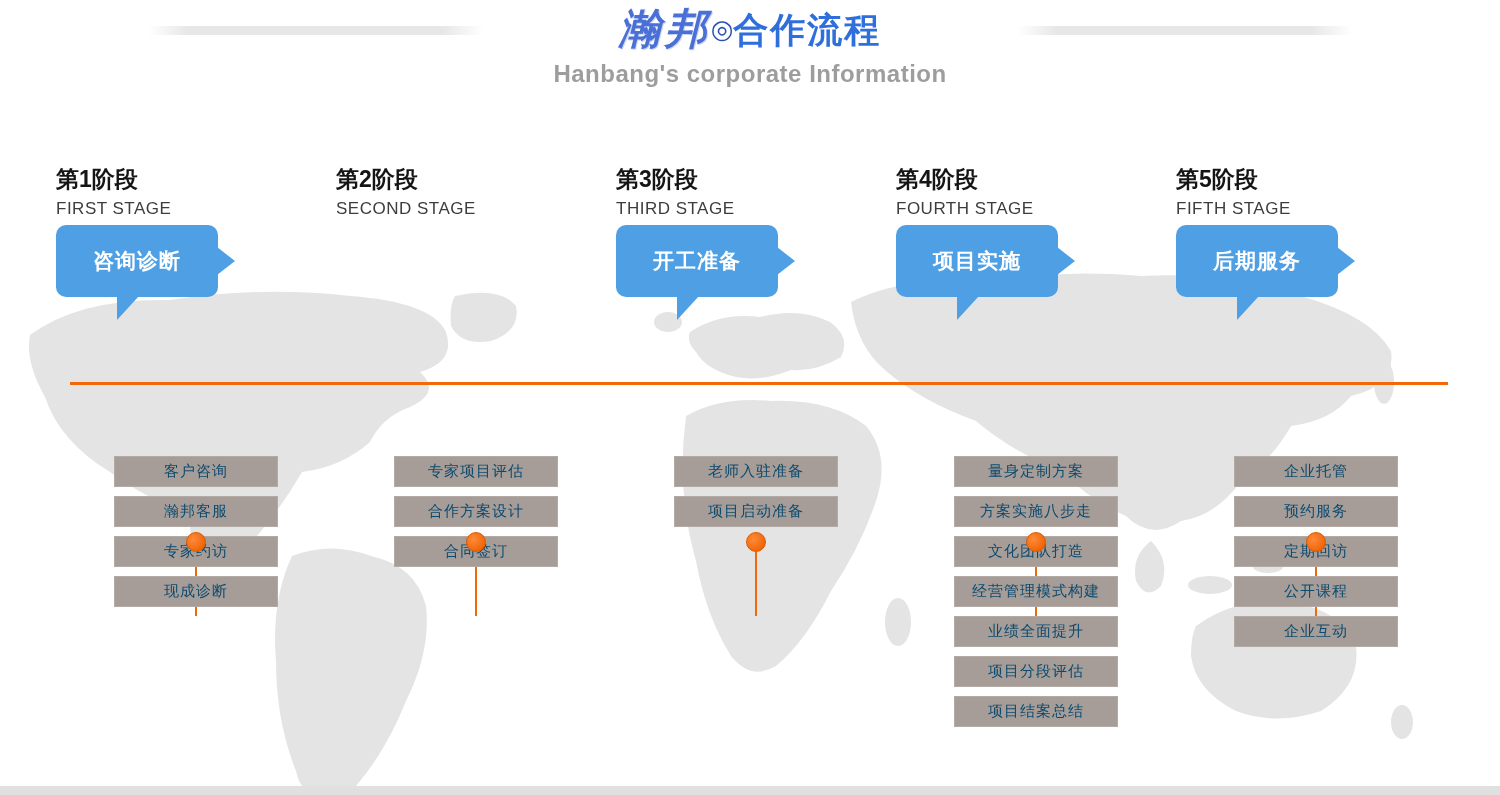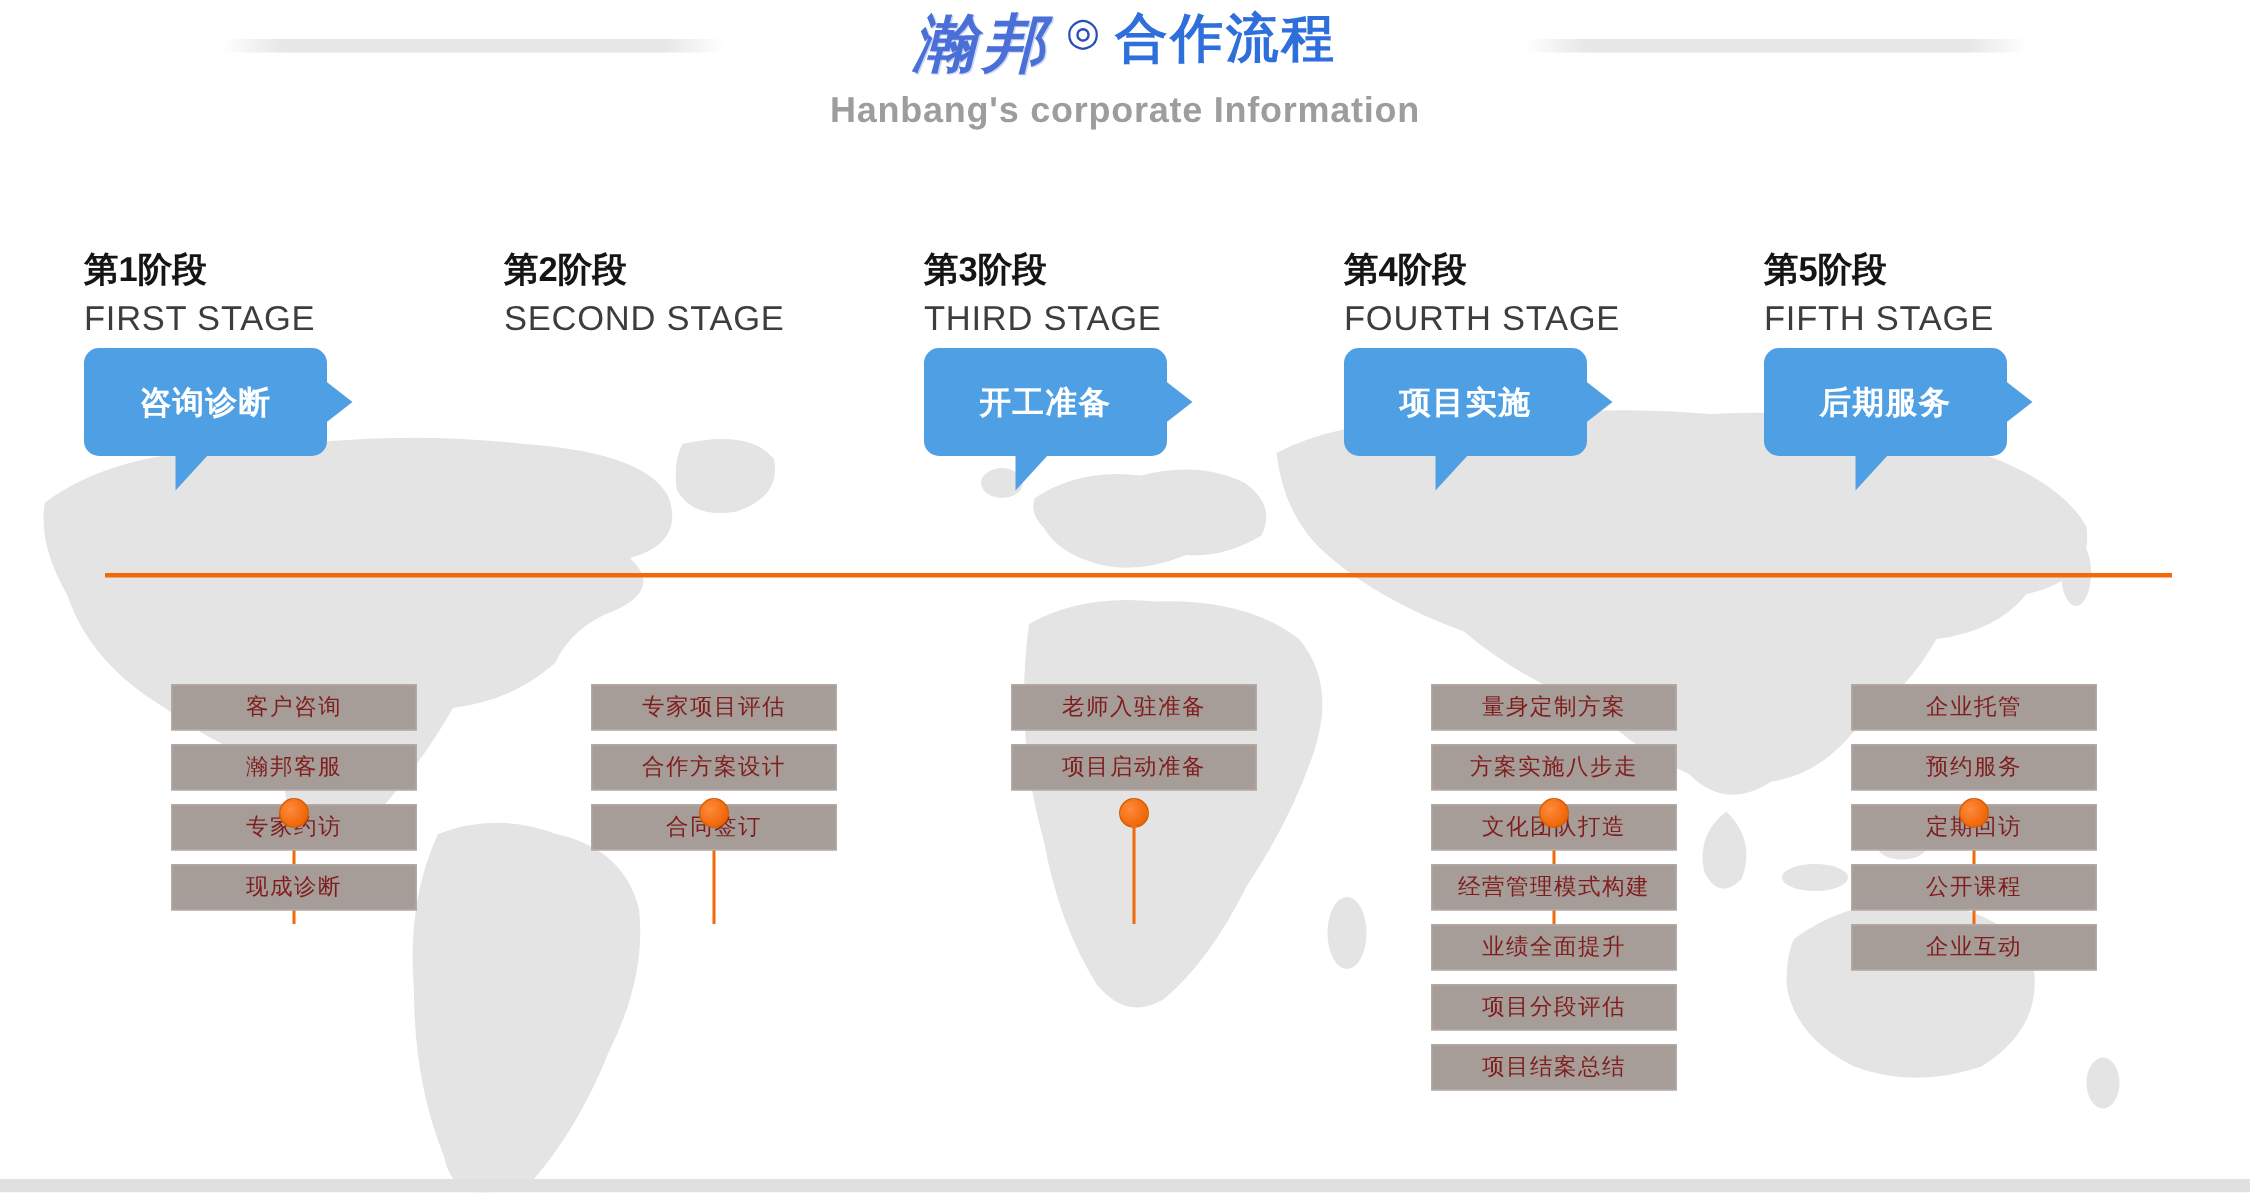--- a/index.html
+++ b/index.html
@@ -16,21 +16,21 @@
     width:1500px;height:795px;position:relative;overflow:hidden;
     background:#ffffff;
     font-family:"Liberation Sans","DejaVu Sans",sans-serif;
   }
 
   
   .map-bg{position:absolute;left:0;top:0;width:1500px;height:795px;z-index:0;}
 
   
   .header{position:absolute;top:8px;left:0;width:100%;text-align:center;z-index:3;}
-  .title-row{display:inline-flex;align-items:flex-start;gap:10px;}
+  .title-row{display:inline-flex;align-items:center;}
   .brand{
     font-family:"DejaVu Serif","Liberation Serif",serif;
     font-style:italic;font-weight:bold;font-size:42px;
     color:#4a6fd6;letter-spacing:4px;line-height:1;
     text-shadow:1px 1px 0 #c9d6f5;
   }
   .badge{font-size:26px;color:#2a4fb8;line-height:1;}
   .title-text{font-size:35px;font-weight:bold;color:#2f6fdb;line-height:1;letter-spacing:2px;}
   .subtitle{margin-top:10px;font-size:24px;font-weight:bold;color:#9d9d9d;letter-spacing:0.5px;text-align:center;}
   .deco-line{
@@ -44,21 +44,21 @@
   .timeline{
     position:absolute;left:70px;top:382px;width:1378px;height:3px;
     background:var(--orange);z-index:1;
   }
 
   
   .stages{position:absolute;top:160px;left:56px;width:1400px;display:flex;z-index:2;}
   .stage{width:280px;position:relative;display:flex;flex-direction:column;align-items:flex-start;}
 
   .stage-label{margin-top:6px;font-size:23px;font-weight:bold;color:#151515;line-height:1.2;}
-  .stage-en{margin-top:5px;font-size:23px;color:#3d3d3d;letter-spacing:0.5px;line-height:1.2;}
+  .stage-en{margin-top:5px;font-size:17px;color:#3d3d3d;letter-spacing:0.5px;line-height:1.2;}
 
   .bubble{
     position:relative;margin-top:6px;width:162px;height:72px;
     background:var(--blue);border-radius:10px;
     display:flex;align-items:center;justify-content:center;
   }
   .bubble-label{color:#ffffff;font-size:21px;font-weight:bold;letter-spacing:1px;}
   .bubble-arrow{
     position:absolute;right:-17px;top:50%;transform:translateY(-50%);
     width:0;height:0;
@@ -84,21 +84,21 @@
   }
 
   .items{
     position:absolute;top:296px;left:50%;transform:translateX(-50%);
     list-style:none;margin:0;padding:0;
   }
   .items li{
     width:164px;height:31px;margin-bottom:9px;
     background:var(--box-gray);
     border:1px solid #b3aaa6;
-    color:#7f1d1d;font-size:15px;letter-spacing:1px;
+    color:#0c4a6e;font-size:15px;letter-spacing:1px;
     display:flex;align-items:center;justify-content:center;
   }
 
   
   .stage .items{z-index:2;}
 </style>
 </head>
 <body>
 
 <svg class="map-bg" viewBox="0 0 1500 795" xmlns="http://www.w3.org/2000/svg" aria-hidden="true">

